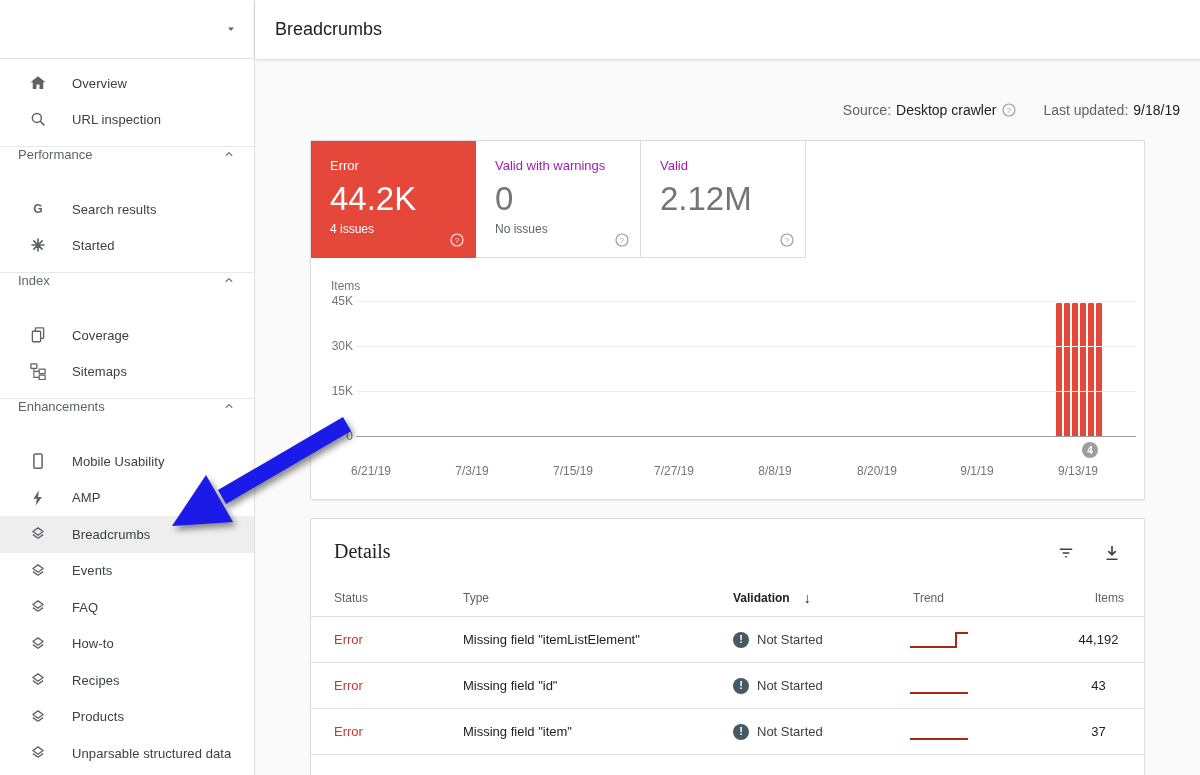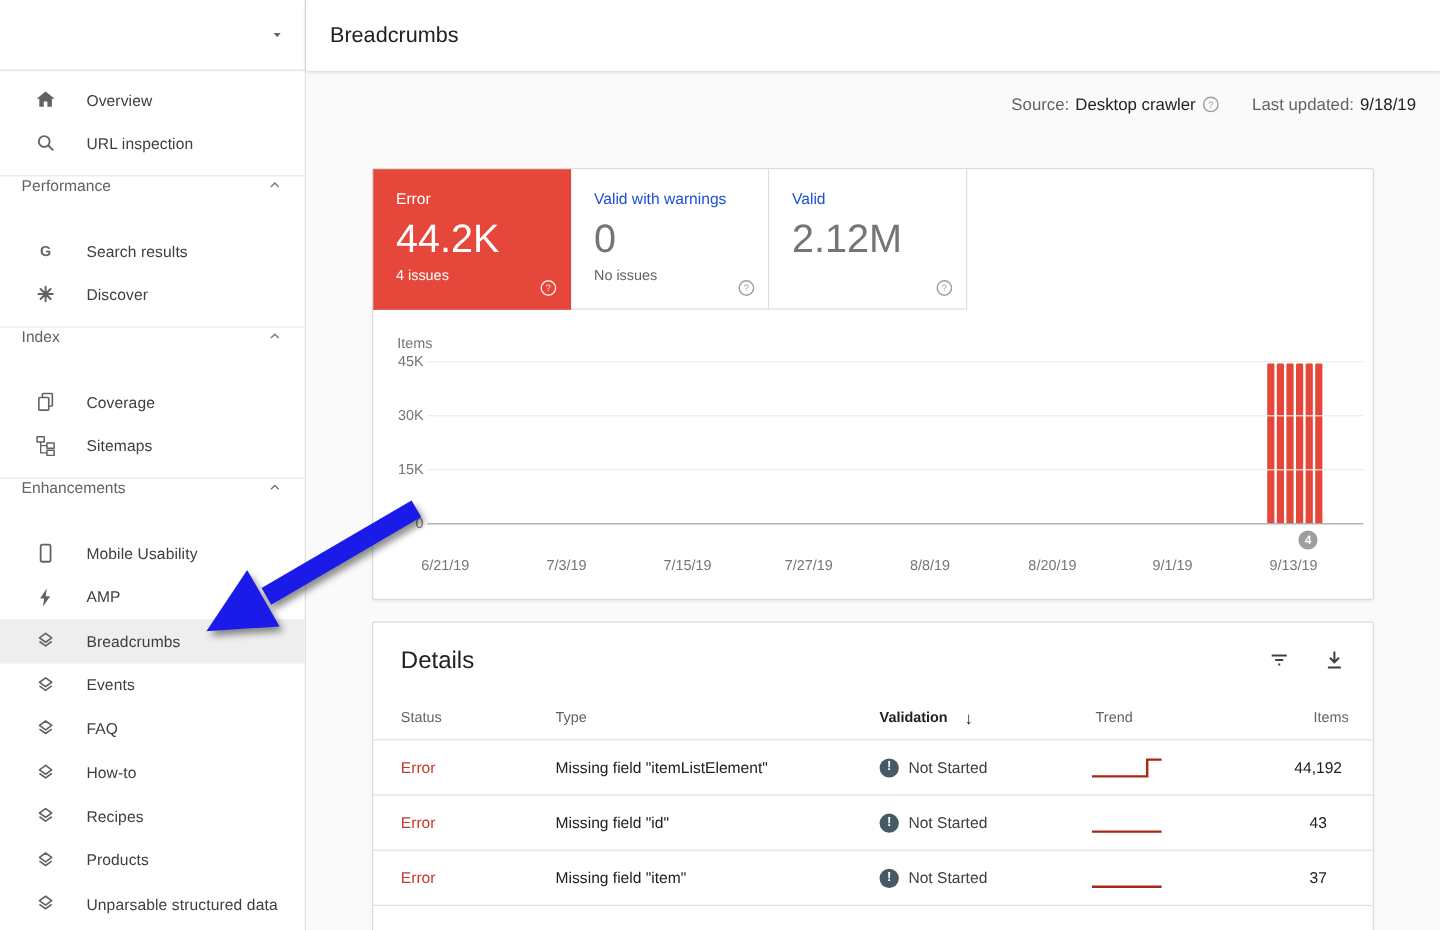--- a/index.html
+++ b/index.html
@@ -21,31 +21,31 @@
   .ic{width:18px;height:18px;display:block;}
   .chev{width:14px;height:14px;color:#757575;}
   .caret{width:14px;height:14px;color:#5f6368;}
 
   
   .main{flex:1;display:flex;flex-direction:column;min-width:0;}
   .topbar{height:59px;min-height:59px;background:#fff;display:flex;align-items:center;padding-left:20px;box-shadow:0 1px 3px rgba(0,0,0,.16);position:relative;z-index:3;}
   .topbar-title{font-size:18px;color:#202124;}
   .content{flex:1;background:#fafafa;overflow:hidden;}
 
-  .meta-row{height:81px;box-sizing:border-box;padding:20px 20px 0 0;display:flex;justify-content:flex-end;align-items:flex-start;gap:26px;font-size:14px;color:#5f6368;}
+  .meta-row{height:81px;box-sizing:border-box;padding:20px 20px 0 0;display:flex;justify-content:flex-end;align-items:center;gap:26px;font-size:14px;color:#5f6368;}
   .meta-group{display:flex;align-items:center;gap:5px;}
   .meta-strong{color:#202124;font-weight:500;}
   .help{width:16px;height:16px;color:#9aa0a6;display:inline-flex;}
 
   .panel{margin-left:55px;width:835px;background:#fff;border:1px solid #dadce0;border-radius:2px;box-sizing:border-box;box-shadow:0 1px 2px rgba(60,64,67,.08);}
 
   
   .cards{display:flex;height:117px;}
   .card{width:165px;box-sizing:border-box;position:relative;padding:17px 14px 0 19px;border-right:1px solid #dadce0;border-bottom:1px solid #dadce0;cursor:pointer;background:#fff;}
-  .card .clabel{font-size:13px;color:#1d4ed8;}
+  .card .clabel{font-size:13px;color:#a21caf;}
   .card .cvalue{font-size:33px;color:#757575;margin-top:9px;line-height:1.05;}
   .card .csub{font-size:12px;color:#5f6368;margin-top:5px;}
   .card.error-card{background:#e5473b;border-color:#e5473b;}
   .card.error-card .clabel,.card.error-card .cvalue,.card.error-card .csub{color:#fff;}
   .card .help{position:absolute;right:10px;bottom:9px;}
   .card.error-card .help{color:rgba(255,255,255,.85);}
   .cards-filler{flex:1;}
 
   
   #chart-block{position:relative;height:241px;}
@@ -53,21 +53,21 @@
   .ytick{position:absolute;left:0;width:42px;text-align:right;font-size:12px;color:#757575;}
   .gridline{position:absolute;left:45px;width:780px;height:1px;background:#ececec;}
   .gridline.baseline{background:#9aa0a6;}
   .xtick{position:absolute;transform:translateX(-50%);top:206px;font-size:12px;color:#757575;white-space:nowrap;}
   #bars{position:absolute;left:745px;top:43px;height:135px;display:flex;align-items:flex-end;gap:2px;}
   .bar{width:6px;border-radius:1px 1px 0 0;}
   .chart-badge{position:absolute;left:771px;top:184px;width:16px;height:16px;border-radius:50%;background:#9e9e9e;color:#fff;font-size:10px;font-weight:bold;display:flex;align-items:center;justify-content:center;}
 
   
   .details{margin-top:18px;height:330px;overflow:hidden;}
-  .details-head{display:flex;align-items:flex-start;padding:21px 22px 16px 23px;}
+  .details-head{display:flex;align-items:flex-end;padding:21px 22px 16px 23px;font-family:Liberation Serif, serif;}
   .details-title{font-size:20px;color:#202124;flex:1;}
   .tool-icon{width:20px;height:20px;color:#3c4043;cursor:pointer;}
   .details-head .tool-icon + .tool-icon{margin-left:26px;}
 
   .tgrid{display:grid;grid-template-columns:132px 240px 200px 170px 1fr;align-items:center;padding:0 20px;box-sizing:border-box;}
   .thead{height:38px;font-size:12px;color:#5f6368;border-bottom:1px solid #e0e0e0;}
   .th{cursor:pointer;}
   .th-status{padding-left:3px;}
   .th-validation{padding-left:30px;color:#202124;font-weight:bold;display:flex;align-items:center;gap:14px;text-align:right;}
   .sort-arrow{font-weight:normal;font-size:14px;color:#202124;}
@@ -184,21 +184,21 @@
             </svg>
           </span>
         <span class="nlabel">Search results</span>
       </div>
       <div class="nav-item">
         <span class="nicon">
             <svg class="ic">
               <use href="#i-discover"></use>
             </svg>
           </span>
-        <span class="nlabel">Discover</span>
+        <span class="nlabel">Started</span>
       </div>
 
       <div class="nav-divider"></div>
       <div class="nav-section">
         <span class="nslabel">Index</span>
         <svg class="chev">
             <use href="#i-chevup"></use>
           </svg>
       </div>
       <div class="nav-item">

